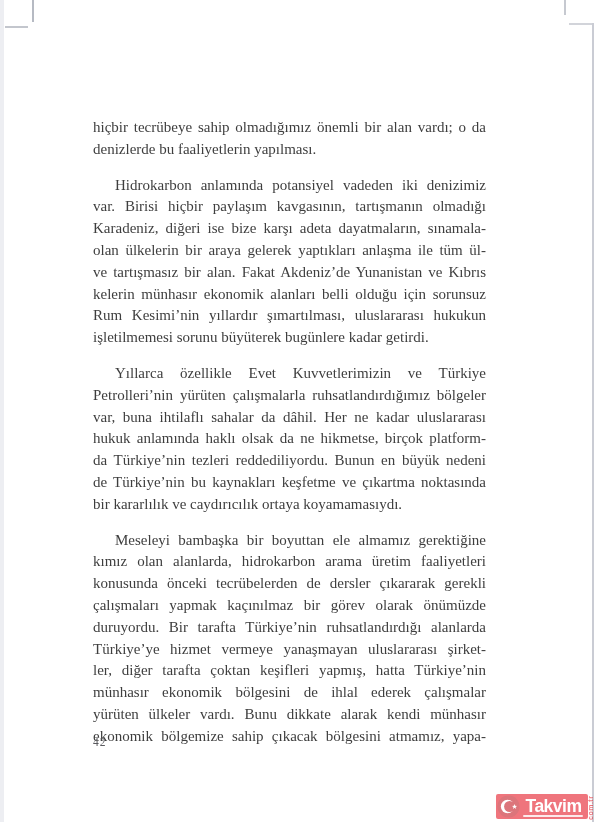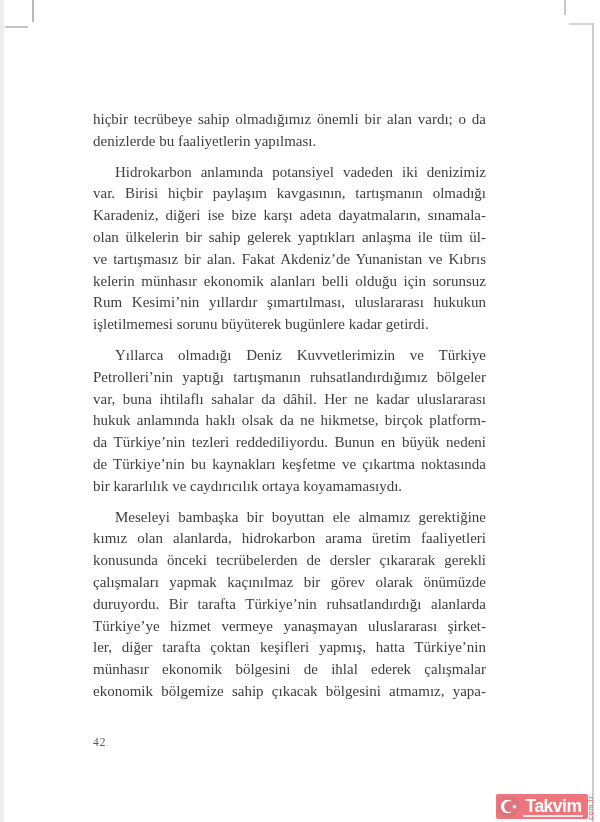--- a/index.html
+++ b/index.html
@@ -23,21 +23,21 @@
   
   .page-text {
     position: absolute;
     left: 93px;
     top: 103px;
     width: 393px;
     font-size: 15px;
     line-height: 21.8px;
     color: #3e3e3e;
   }
-  .para { margin: 6px 0 9px 0; }
+  .para { margin: 14px 0 9px 0; }
   .para:last-child { margin-bottom: 0; }
   .line { text-align: justify; text-align-last: justify; white-space: normal; }
   .line.last { text-align-last: left; }
   .para.indent .line:first-child { text-indent: 22px; }
 
   .page-number {
     position: absolute;
     left: 93px;
     top: 736px;
     font-size: 11.5px;
@@ -111,44 +111,45 @@
 
   <main class="page-text">
       <div class="para">
         <div class="line">hiçbir tecrübeye sahip olmadığımız önemli bir alan vardı; o da</div>
         <div class="line last">denizlerde bu faaliyetlerin yapılması.</div>
       </div>
       <div class="para indent">
         <div class="line">Hidrokarbon anlamında potansiyel vadeden iki denizimiz</div>
         <div class="line">var. Birisi hiçbir paylaşım kavgasının, tartışmanın olmadığı</div>
         <div class="line">Karadeniz, diğeri ise bize karşı adeta dayatmaların, sınamala-</div>
-        <div class="line">olan ülkelerin bir sahip gelerek yaptıkları anlaşma ile tüm ül-</div>
+        <div class="line">olan ülkelerin bir araya gelerek yaptıkları anlaşma ile tüm ül-</div>
         <div class="line">ve tartışmasız bir alan. Fakat Akdeniz’de Yunanistan ve Kıbrıs</div>
         <div class="line">kelerin münhasır ekonomik alanları belli olduğu için sorunsuz</div>
         <div class="line">Rum Kesimi’nin yıllardır şımartılması, uluslararası hukukun</div>
         <div class="line last">işletilmemesi sorunu büyüterek bugünlere kadar getirdi.</div>
       </div>
       <div class="para indent">
-        <div class="line">Yıllarca olmadığı Deniz Kuvvetlerimizin ve Türkiye</div>
-        <div class="line">Petrolleri’nin yaptığı tartışmanın ruhsatlandırdığımız bölgeler</div>
+        <div class="line">Yıllarca özellikle Evet Kuvvetlerimizin ve Türkiye</div>
+        <div class="line">Petrolleri’nin yürüten çalışmalarla ruhsatlandırdığımız bölgeler</div>
         <div class="line">var, buna ihtilaflı sahalar da dâhil. Her ne kadar uluslararası</div>
         <div class="line">hukuk anlamında haklı olsak da ne hikmetse, birçok platform-</div>
         <div class="line">da Türkiye’nin tezleri reddediliyordu. Bunun en büyük nedeni</div>
         <div class="line">de Türkiye’nin bu kaynakları keşfetme ve çıkartma noktasında</div>
         <div class="line last">bir kararlılık ve caydırıcılık ortaya koyamamasıydı.</div>
       </div>
       <div class="para indent">
         <div class="line">Meseleyi bambaşka bir boyuttan ele almamız gerektiğine</div>
         <div class="line">kımız olan alanlarda, hidrokarbon arama üretim faaliyetleri</div>
         <div class="line">konusunda önceki tecrübelerden de dersler çıkararak gerekli</div>
         <div class="line">çalışmaları yapmak kaçınılmaz bir görev olarak önümüzde</div>
         <div class="line">duruyordu. Bir tarafta Türkiye’nin ruhsatlandırdığı alanlarda</div>
         <div class="line">Türkiye’ye hizmet vermeye yanaşmayan uluslararası şirket-</div>
         <div class="line">ler, diğer tarafta çoktan keşifleri yapmış, hatta Türkiye’nin</div>
         <div class="line">münhasır ekonomik bölgesini de ihlal ederek çalışmalar</div>
+        <div class="line">yürüten ülkeler vardı. Bunu dikkate alarak kendi münhasır</div>
         <div class="line">ekonomik bölgemize sahip çıkacak bölgesini atmamız, yapa-</div>
       </div>
     </main>
 
   <div class="page-number">42</div>
 
   <div class="watermark">
     <div class="wm-box"></div>
     <svg class="wm-circle" viewBox="0 0 24 24">
       <circle cx="12" cy="12" r="11.5" fill="#c00510"></circle>

